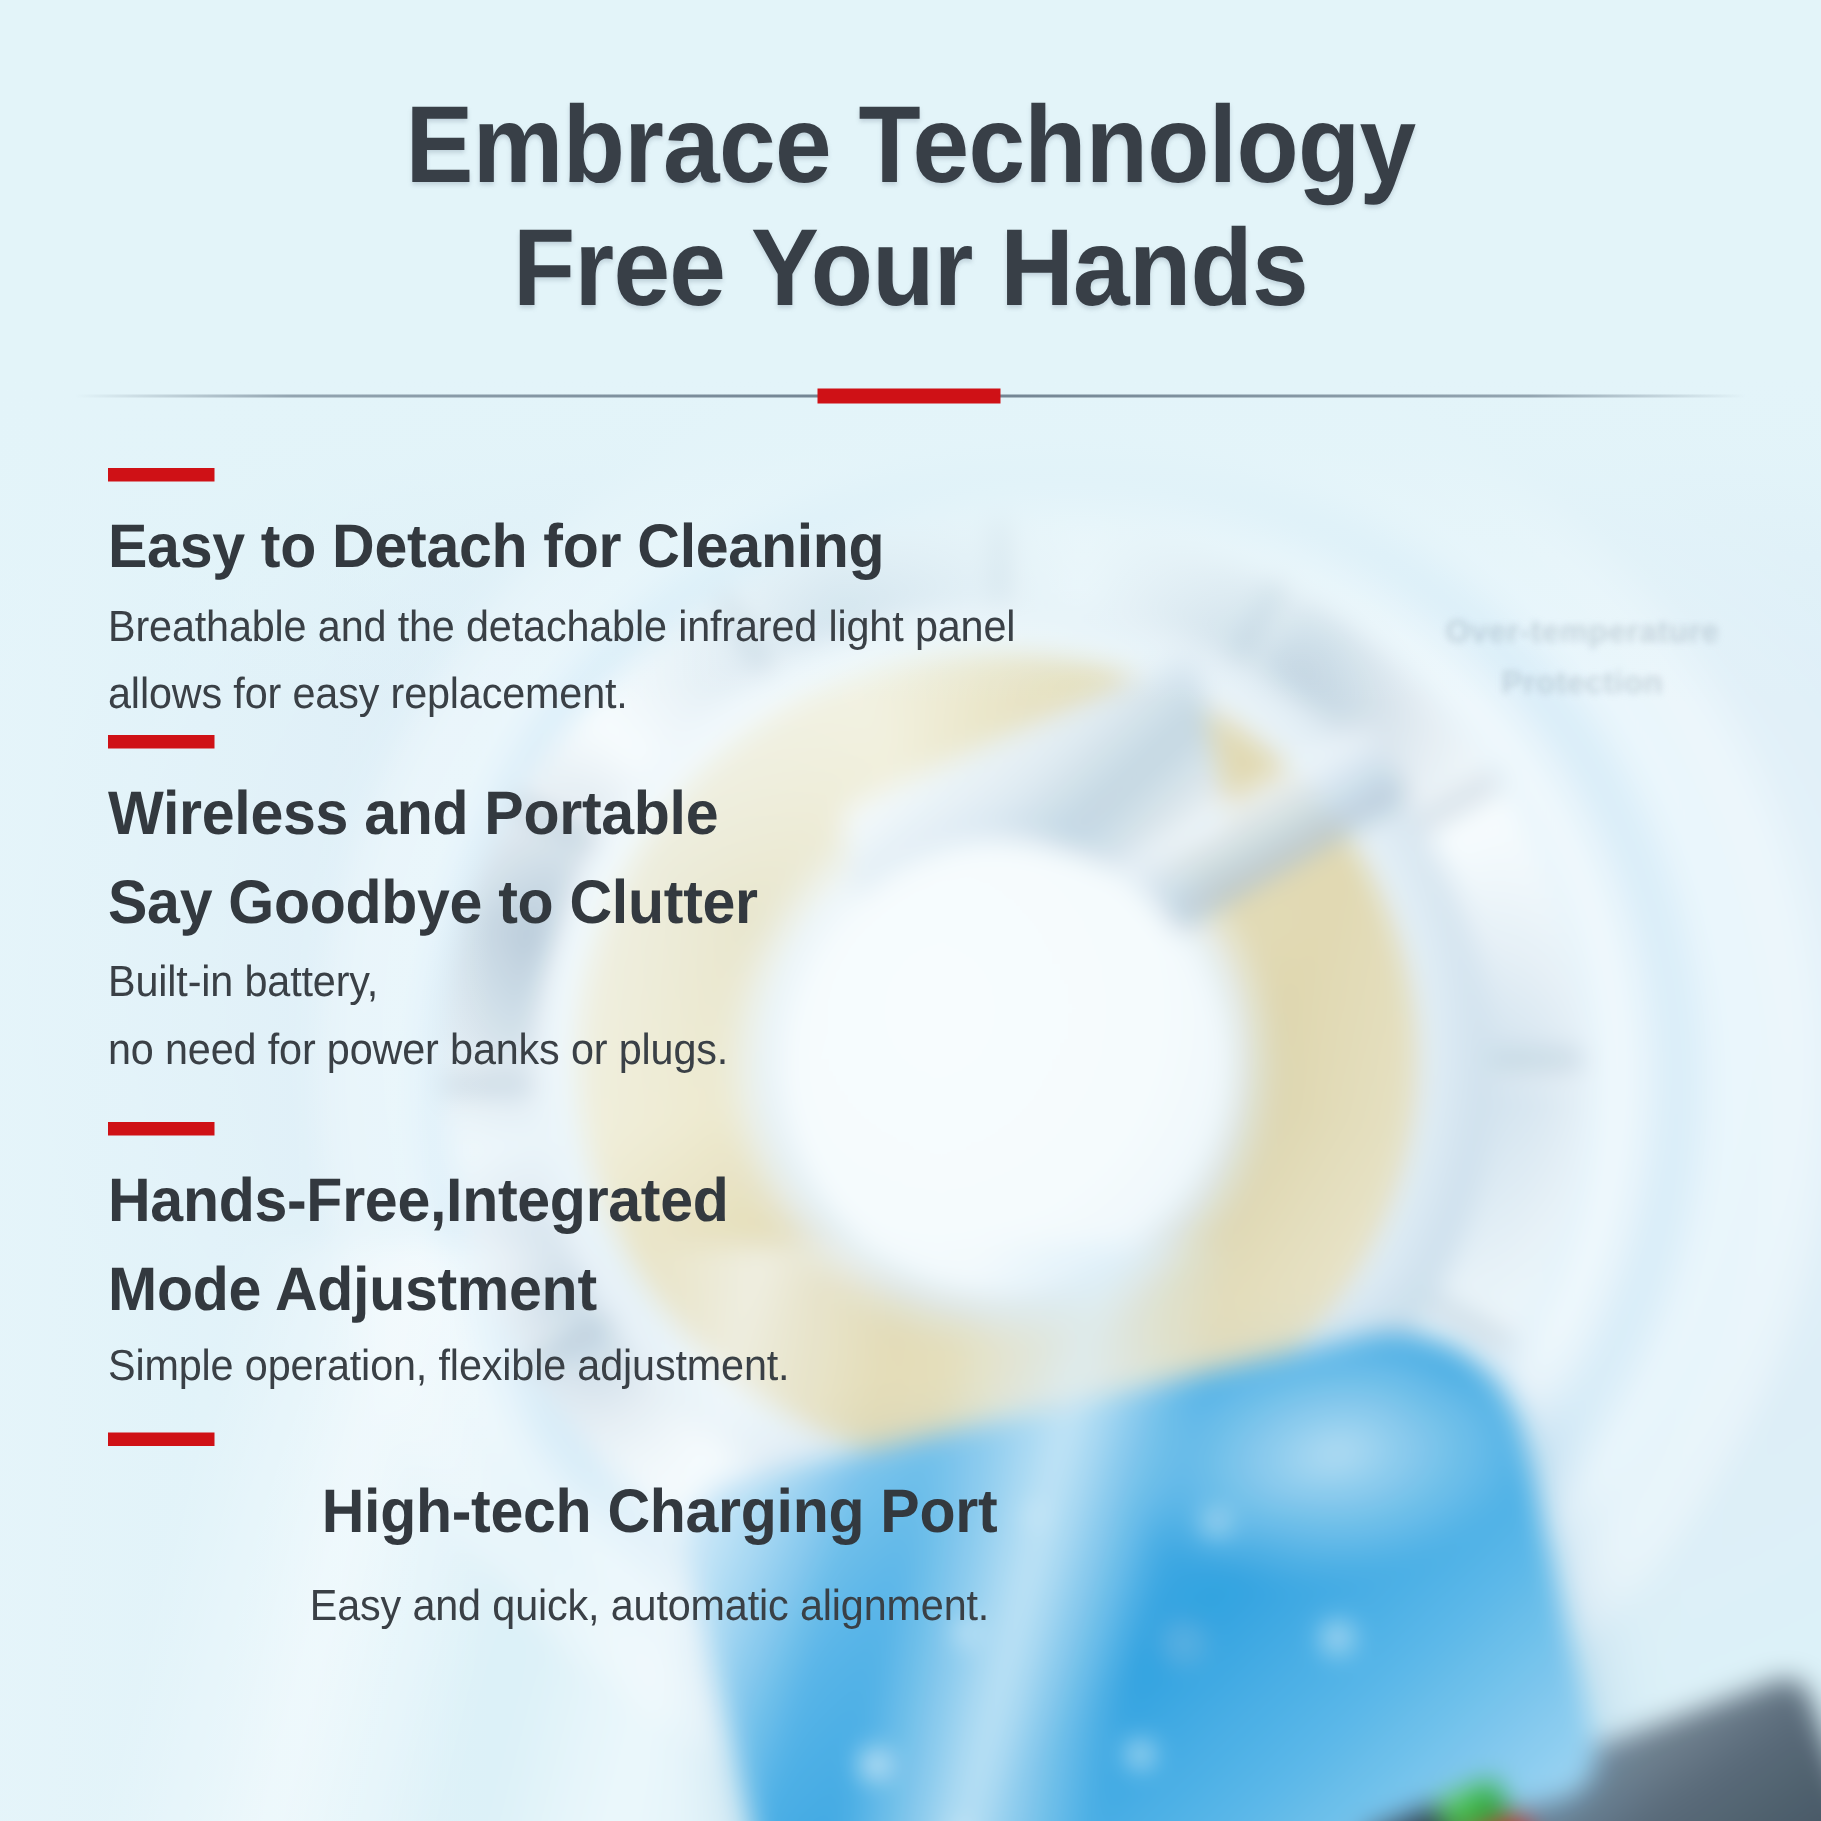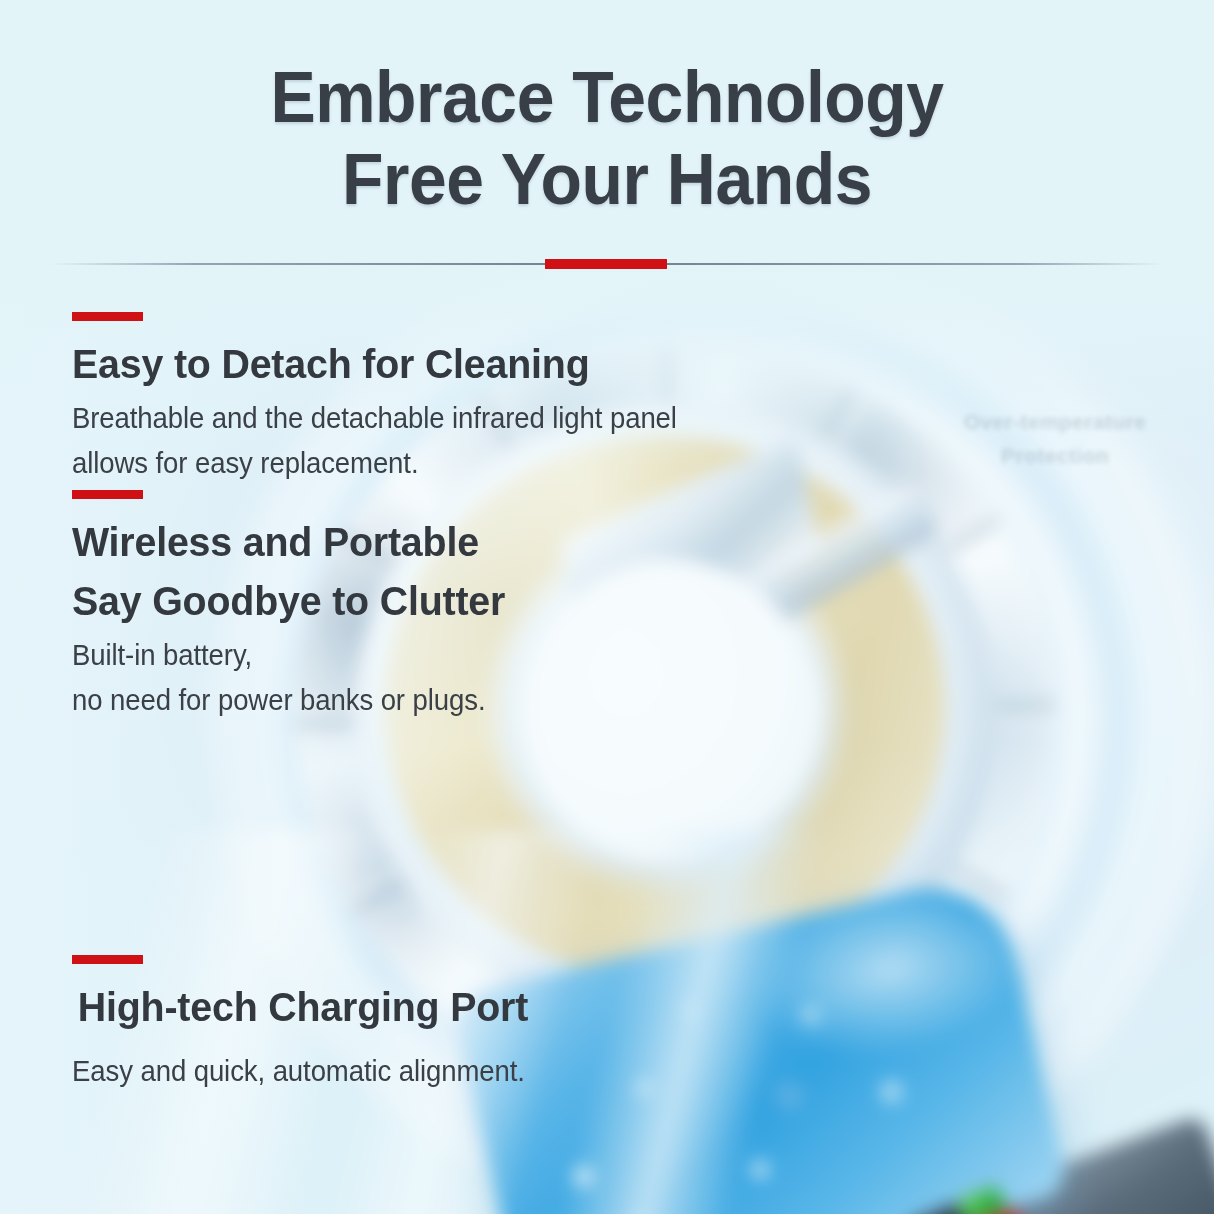--- a/index.html
+++ b/index.html
@@ -366,21 +366,21 @@
     transform: scaleX(0.95);
     transform-origin: left center;
     white-space: nowrap;
     margin-top: 4px;
   }
 
   
   #feature-0 { top: 312px; }
   #feature-1 { top: 490px; }
   #feature-2 { top: 748px; }
-  #feature-3 { top: 955px; }
+  #feature-3 { top: 955px; text-align: center; }
 
   #feature-3 .feature-heading { padding-left: 6px; }
   #feature-3 .feature-body { margin-top: 14px; }
   #feature-2 .feature-body { margin-top: 2px; }
 </style>
 </head>
 <body>
 
 <div class="poster">
 
@@ -436,20 +436,26 @@
       <div class="feature-body">no need for power banks or plugs.</div>
     </div>
 
     <div class="feature" id="feature-0">
       <div class="feature-bar"></div>
       <div class="feature-heading">Easy to Detach for Cleaning</div>
       <div class="feature-body">Breathable and the detachable infrared light panel</div>
       <div class="feature-body">allows for easy replacement.</div>
     </div>
 
+    <div class="feature" id="feature-2">
+      <div class="feature-bar"></div>
+      <div class="feature-heading">Hands-Free,Integrated</div>
+      <div class="feature-heading">Mode Adjustment</div>
+      <div class="feature-body">Simple operation, flexible adjustment.</div>
+    </div>
 
     <div class="feature" id="feature-3">
       <div class="feature-bar"></div>
       <div class="feature-heading">High-tech Charging Port</div>
       <div class="feature-body">Easy and quick, automatic alignment.</div>
     </div>
 
   </div>
 </div>
 

